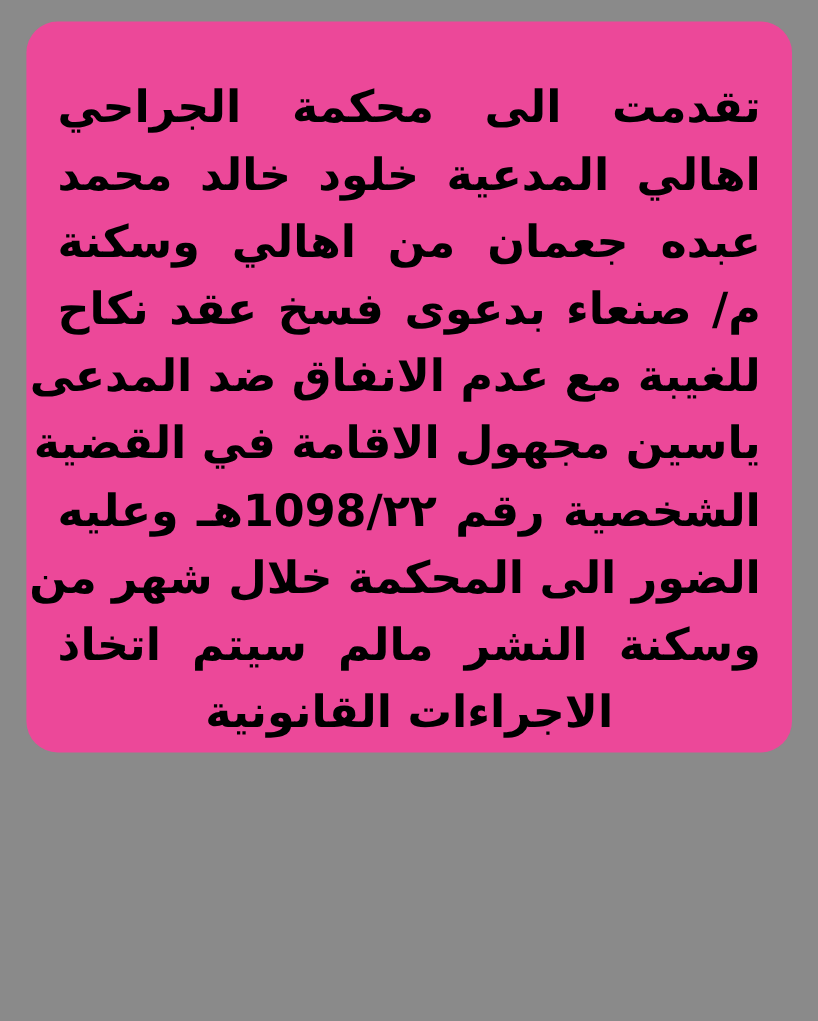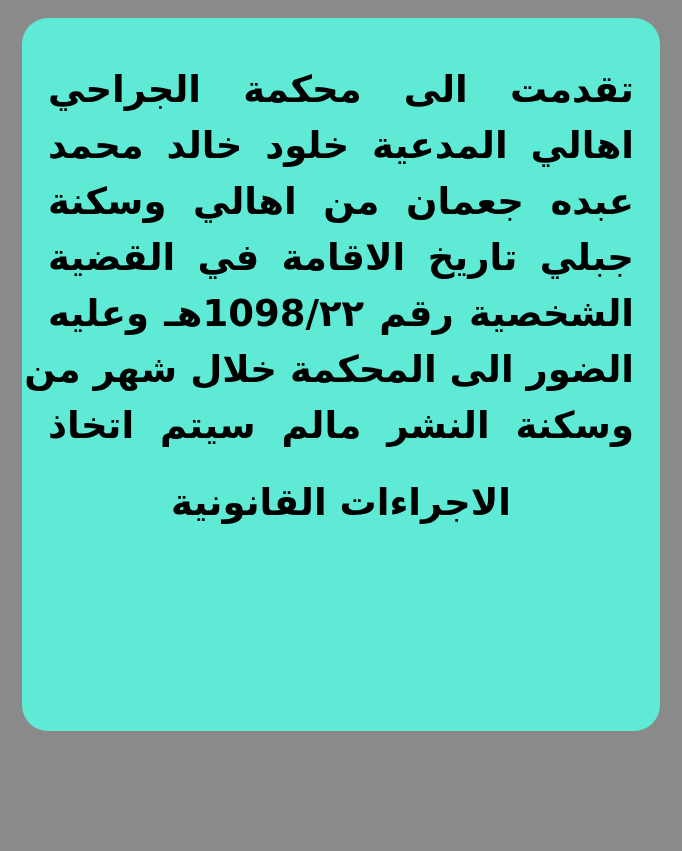--- a/index.html
+++ b/index.html
@@ -11,22 +11,22 @@
     height: 851px;
     background: #8a8a8a;
     font-family: "DejaVu Sans", "Liberation Sans", sans-serif;
     overflow: hidden;
   }
   .notice-frame {
     position: absolute;
     left: 22px;
     top: 18px;
     width: 638px;
-    height: 713px;
-    background: #5eead4;
+    height: 609px;
+    background: #ec4899;
     border-radius: 26px;
     box-sizing: border-box;
     overflow: hidden;
   }
   .notice-body {
     position: absolute;
     left: 0;
     right: 0;
     top: 44px;
     padding: 0 26px;
@@ -40,30 +40,31 @@
     color: #000000;
     font-weight: 700;
     font-size: 37px;
     line-height: 56px;
     white-space: nowrap;
     letter-spacing: 0px;
   }
   .notice-line.last {
     text-align: right;
     text-align-last: center;
-    margin-top: 21px;
   }
 </style>
 </head>
 <body>
 
 <div class="notice-frame">
   <div class="notice-body">
     <span class="notice-line">تقدمت الى محكمة الجراحي</span>
     <span class="notice-line">اهالي المدعية خلود خالد محمد</span>
     <span class="notice-line">عبده جعمان من اهالي وسكنة</span>
-    <span class="notice-line">جبلي تاريخ الاقامة في القضية</span>
+    <span class="notice-line">م/ صنعاء بدعوى فسخ عقد نكاح</span>
+    <span class="notice-line">للغيبة مع عدم الانفاق ضد المدعى</span>
+    <span class="notice-line">ياسين مجهول الاقامة في القضية</span>
     <span class="notice-line">الشخصية رقم 1098/٢٢هـ وعليه</span>
     <span class="notice-line">الضور الى المحكمة خلال شهر من</span>
     <span class="notice-line">وسكنة النشر مالم سيتم اتخاذ</span>
     <span class="notice-line last">الاجراءات القانونية</span>
   </div>
 </div>
 
 </body></html>

